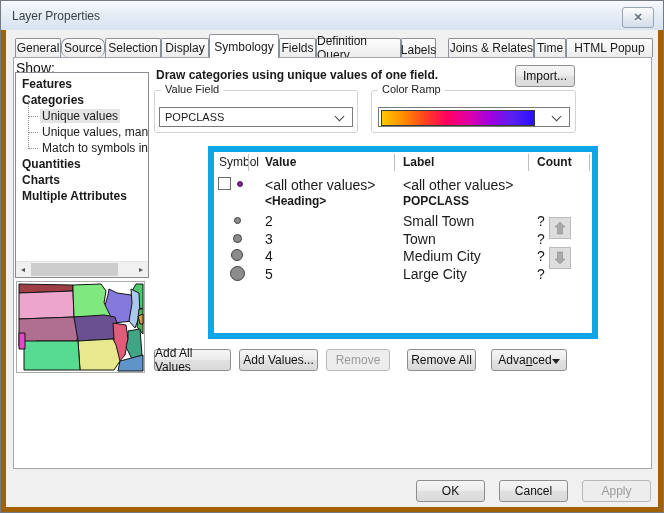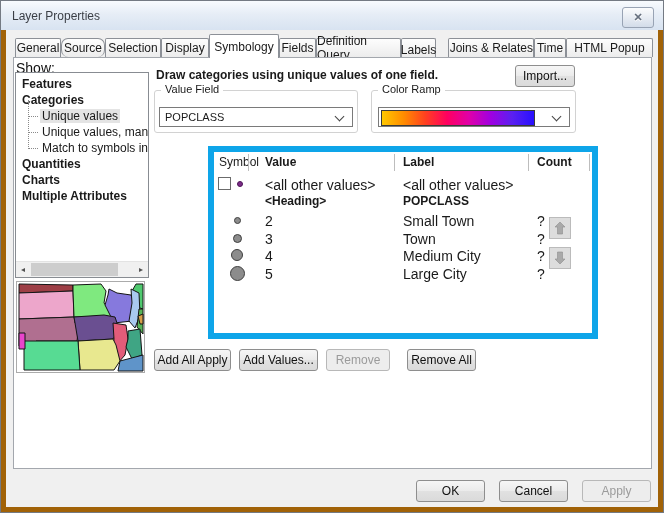--- a/index.html
+++ b/index.html
@@ -273,31 +273,35 @@
       <path d="M6 1 L11 6 H8.5 V13 H3.5 V6 H1 Z" fill="#A9A9A9" stroke="#8D8D8D" stroke-width="0.6"></path>
     </svg>
   </div>
   <div class="abs move-btn" style="left:548px;top:246px;">
     <svg width="12" height="14" viewBox="0 0 12 14">
       <path d="M6 13 L1 8 H3.5 V1 H8.5 V8 H11 Z" fill="#A9A9A9" stroke="#8D8D8D" stroke-width="0.6"></path>
     </svg>
   </div>
 
   <div class="abs btn act-btn" style="left:153px;width:77px;">
-      <span>Add All Apply</span>
+      <span>Add All Values</span>
     </div>
   <div class="abs btn act-btn" style="left:238px;width:79px;text-align:right;">
       <span>Add Values...</span>
     </div>
   <div class="abs btn act-btn disabled" style="left:325px;width:64px;">
       <span>Remove</span>
     </div>
   <div class="abs btn act-btn" style="left:406px;width:69px;">
       <span>Remove All</span>
     </div>
+  <div class="abs btn act-btn" style="left:490px;width:76px;">
+    <span style="margin-right:8px;"><span>Adva</span><u class="kb">n</u><span>ced</span></span>
+    <span class="adv-caret"></span>
+  </div>
 
   <div class="abs btn foot-btn" style="left:415px;align-items:center;">
       <span>OK</span>
     </div>
   <div class="abs btn foot-btn" style="left:498px;">
       <span>Cancel</span>
     </div>
   <div class="abs btn foot-btn disabled" style="left:581px;">
       <span>Apply</span>
     </div>

